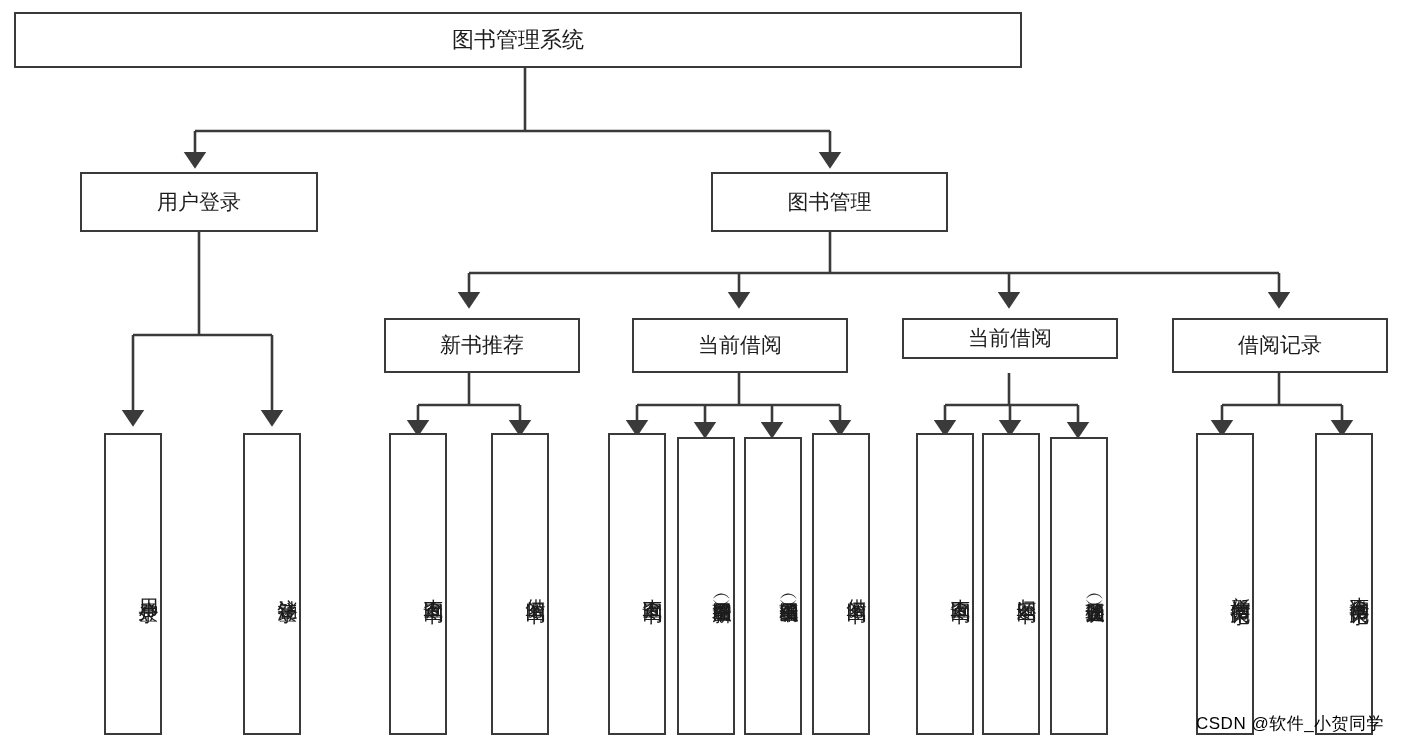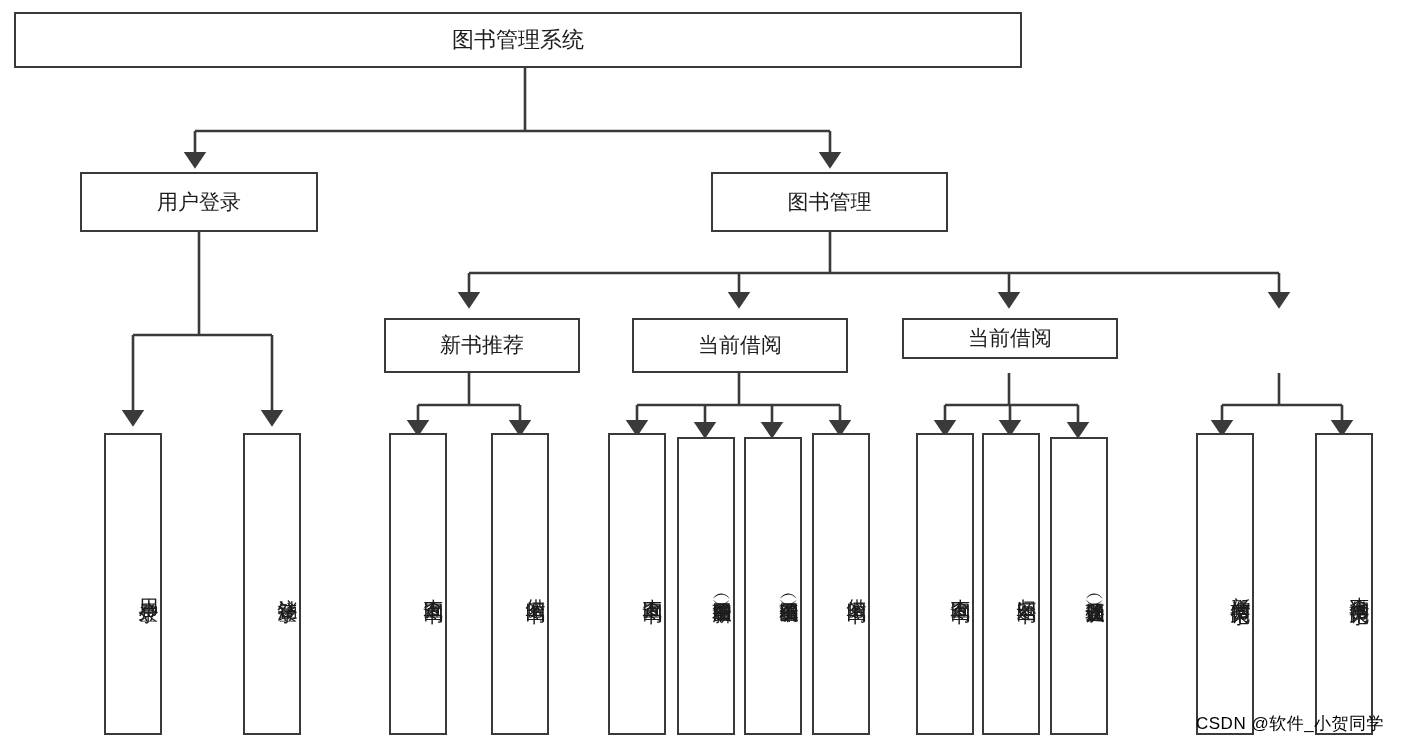--- a/index.html
+++ b/index.html
@@ -140,20 +140,23 @@
 
   <div class="node h" style="left:384px; top:318px; width:196px; height:55px;">
     <span class="label">新书推荐</span>
   </div>
   <div class="node h" style="left:632px; top:318px; width:216px; height:55px;">
     <span class="label">当前借阅</span>
   </div>
   <div class="node h" style="left:902px; top:318px; width:216px; height:41px;">
     <span class="label">当前借阅</span>
   </div>
+  <div class="node h" style="left:1172px; top:318px; width:216px; height:55px;">
+    <span class="label">借阅记录</span>
+  </div>
 
   <div class="node v" style="left:104px; top:433px; width:58px; height:302px;">
     <span class="label">用户登录</span>
   </div>
   <div class="node v" style="left:243px; top:433px; width:58px; height:302px;">
     <span class="label">注销登录</span>
   </div>
 
   <div class="node v" style="left:389px; top:433px; width:58px; height:302px;">
     <span class="label">查询图书</span>

